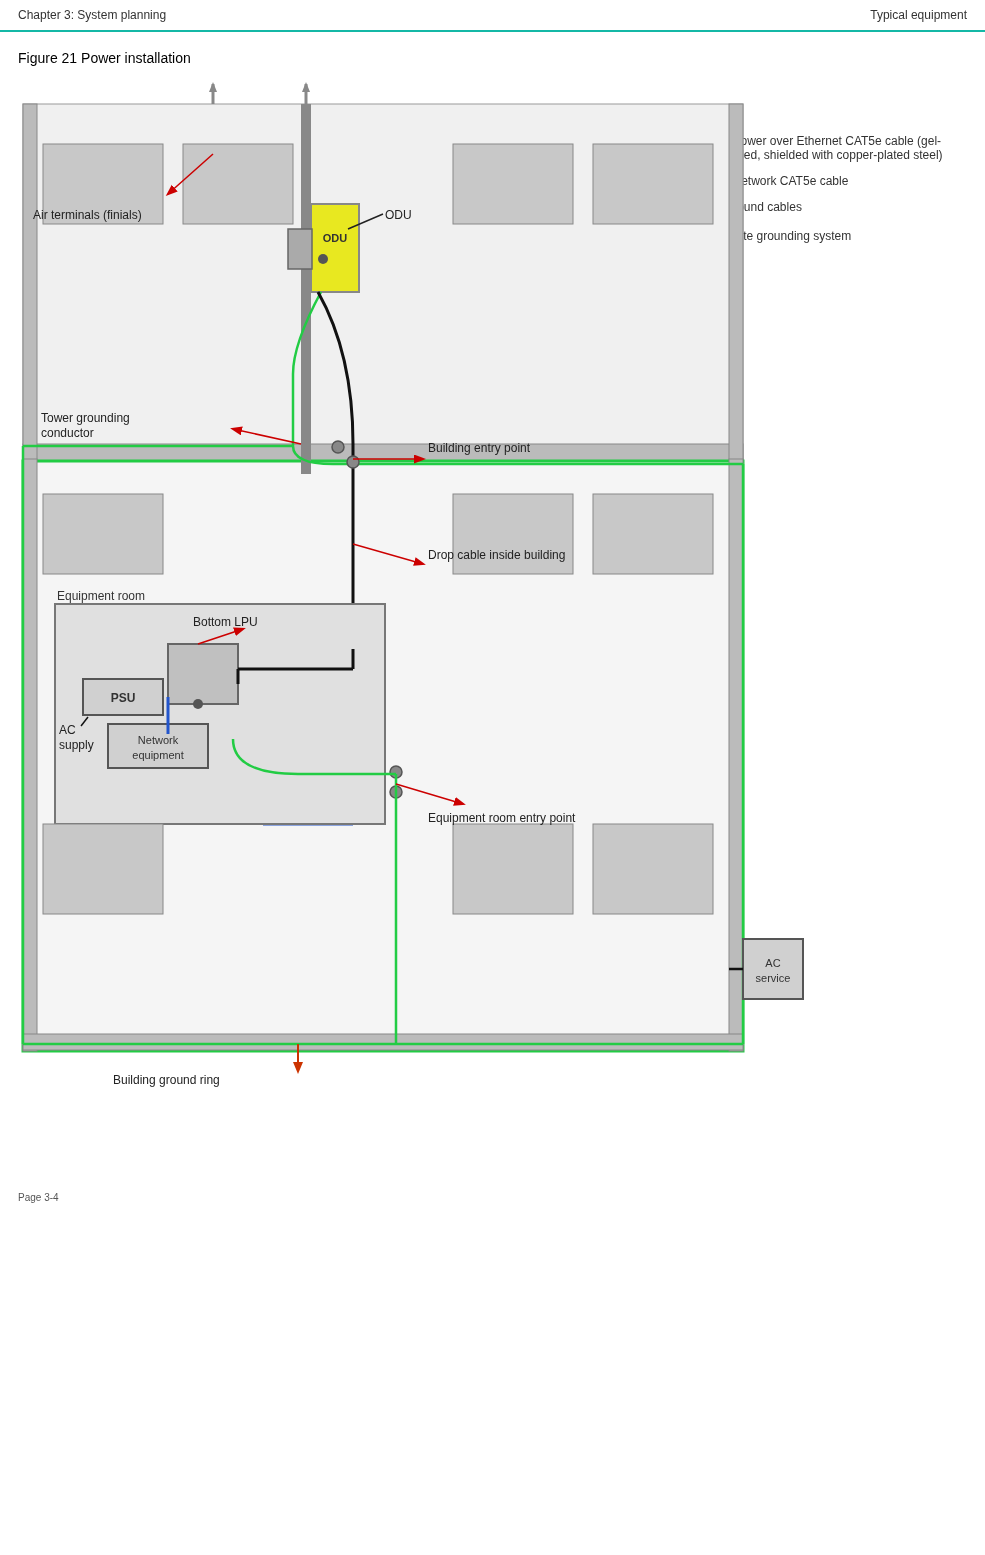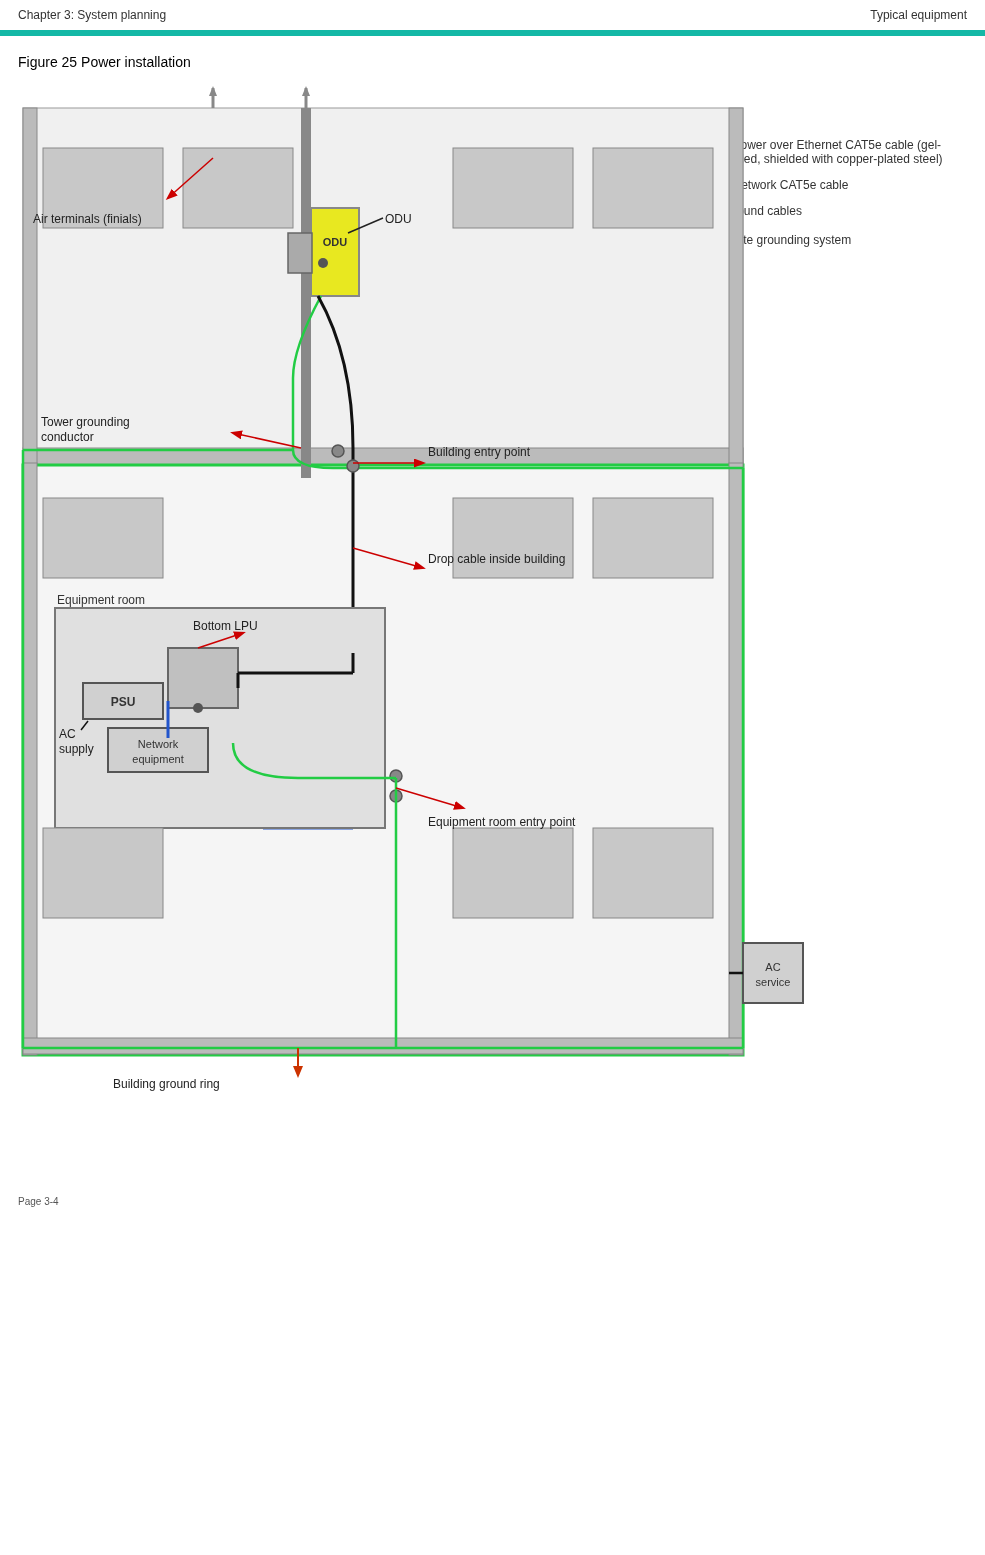--- a/index.html
+++ b/index.html
@@ -10,21 +10,21 @@
       font-family: Arial, sans-serif;
       font-size: 13px;
       position: relative;
     }
     .page-header {
       display: flex;
       justify-content: space-between;
       padding: 8px 18px;
       font-size: 12px;
       color: #333;
-      border-bottom: 6px solid #14b8a6;
+      border-bottom: 2px solid #14b8a6;
     }
     .figure-title {
       font-weight: bold;
       font-size: 14px;
       padding: 18px 18px 8px 18px;
     }
     .figure-title span { font-weight: normal; }
     .diagram-area {
       position: relative;
       width: 960px;
@@ -86,21 +86,21 @@
   </style>
 </head>
 <body>
 
 <div class="page-header">
   <span>Chapter 3:  System planning</span>
   <span>Typical equipment</span>
 </div>
 
 <div class="figure-title">
-  <span>Figure 25</span>
+  <span>Figure 21</span>
   <span>Power installation</span>
 </div>
 
 <div class="diagram-area">
 
   <div class="legend">
     <div class="legend-item">
       <div class="legend-line black"></div>
       <span>Power over Ethernet CAT5e cable (gel-filled, shielded with copper-plated steel)</span>
     </div>

